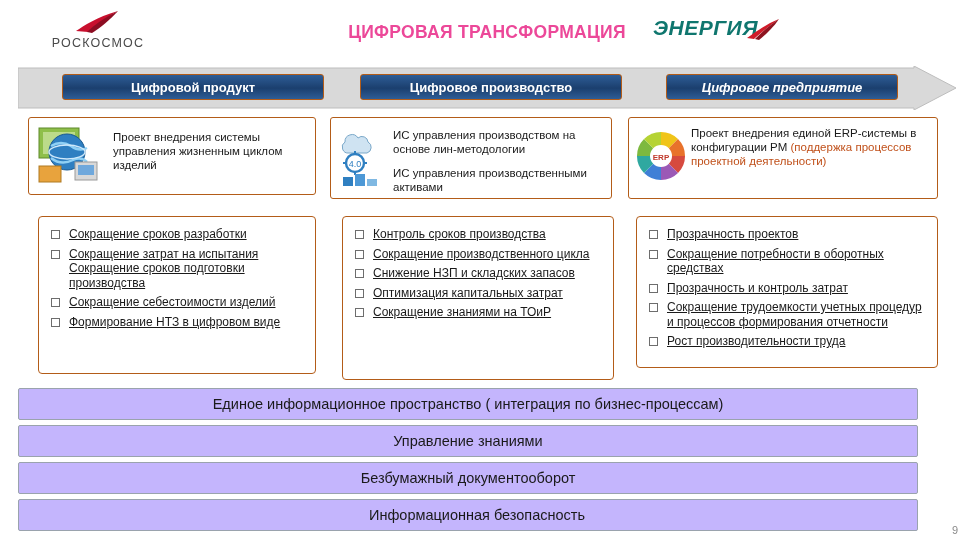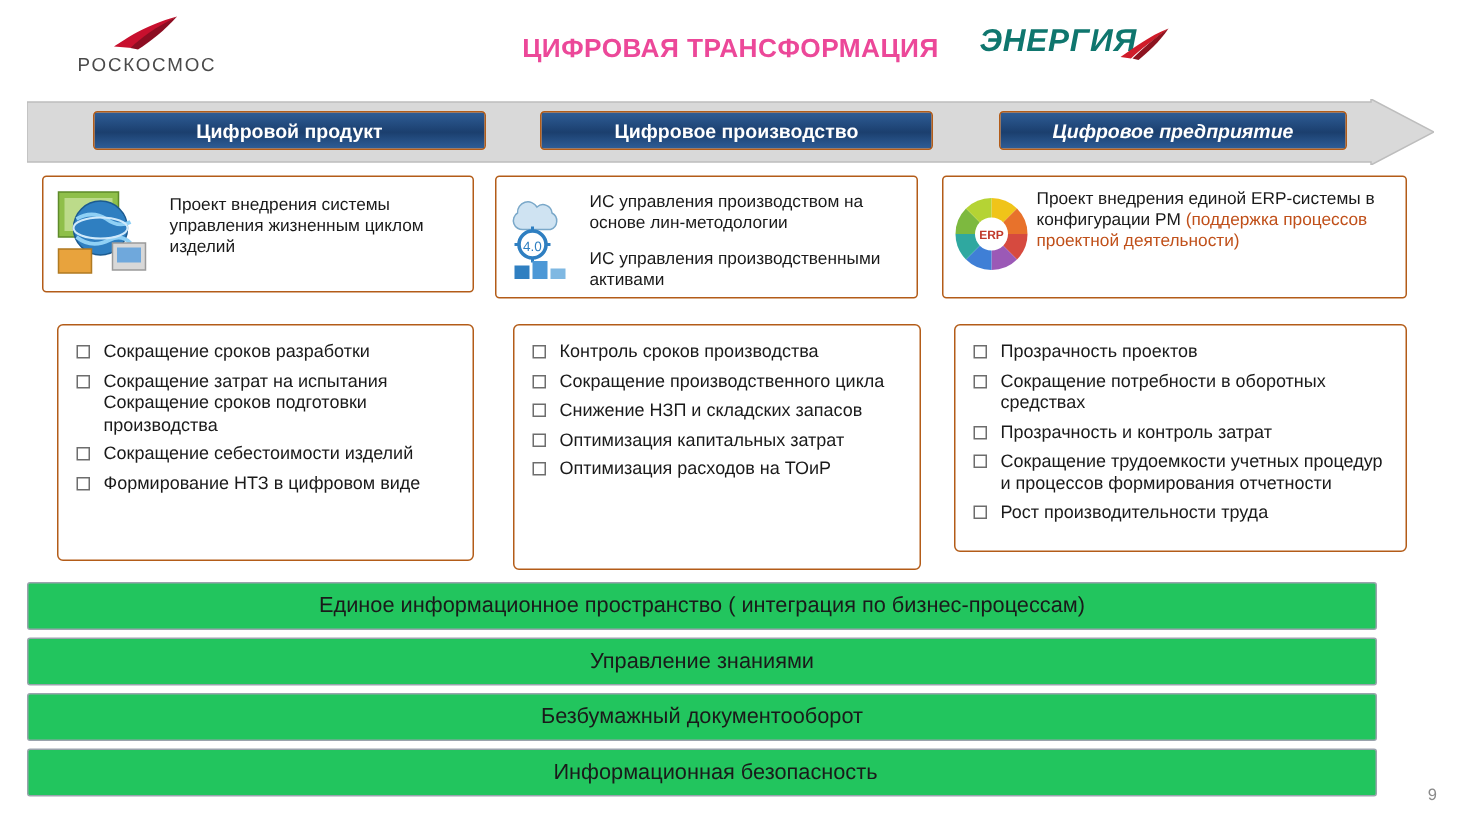--- a/index.html
+++ b/index.html
@@ -182,40 +182,41 @@
     margin: 0;
     padding: 0;
   }
   .ben-list li {
     position: relative;
     padding-left: 22px;
     margin-bottom: 5px;
     font-size: 12px;
     line-height: 14.5px;
     color: #1a1a1a;
+    text-decoration: underline;
   }
   .ben-list li .bullet-sq {
     position: absolute;
     left: 4px;
     top: 3px;
     width: 7px;
     height: 7px;
     border: 1.2px solid #6d6d6d;
     background: #ffffff;
   }
 
   
   .bottom-bar {
     position: absolute;
     left: 18px;
     width: 900px;
     height: 32px;
     border: 1.2px solid #9aa3ad;
     border-radius: 2px;
-    background: #22c55e;
+    background: #c4b5fd;
     display: flex;
     align-items: center;
     justify-content: center;
     font-size: 14.5px;
     color: #1a1a1a;
     box-sizing: border-box;
   }
   #bar-0 { top: 388px; }
   #bar-1 { top: 425px; }
   #bar-2 { top: 462px; }
@@ -323,21 +324,21 @@
       <li><span class="bullet-sq"></span><span>Формирование НТЗ в цифровом виде</span></li>
     </ul>
   </div>
 
   <div class="ben-box" id="ben-1">
     <ul class="ben-list">
       <li><span class="bullet-sq"></span><span>Контроль сроков производства</span></li>
       <li><span class="bullet-sq"></span><span>Сокращение производственного цикла</span></li>
       <li><span class="bullet-sq"></span><span>Снижение  НЗП и складских запасов</span></li>
       <li><span class="bullet-sq"></span><span>Оптимизация капитальных затрат</span></li>
-      <li><span class="bullet-sq"></span><span>Оптимизация расходов на ТОиР</span></li>
+      <li><span class="bullet-sq"></span><span>Сокращение знаниями на ТОиР</span></li>
     </ul>
   </div>
 
   <div class="ben-box" id="ben-2">
     <ul class="ben-list">
       <li><span class="bullet-sq"></span><span>Прозрачность проектов</span></li>
       <li><span class="bullet-sq"></span><span>Сокращение потребности в оборотных средствах</span></li>
       <li><span class="bullet-sq"></span><span>Прозрачность и контроль затрат</span></li>
       <li><span class="bullet-sq"></span><span>Сокращение трудоемкости учетных процедур и процессов формирования отчетности</span></li>
       <li><span class="bullet-sq"></span><span>Рост производительности труда</span></li>

